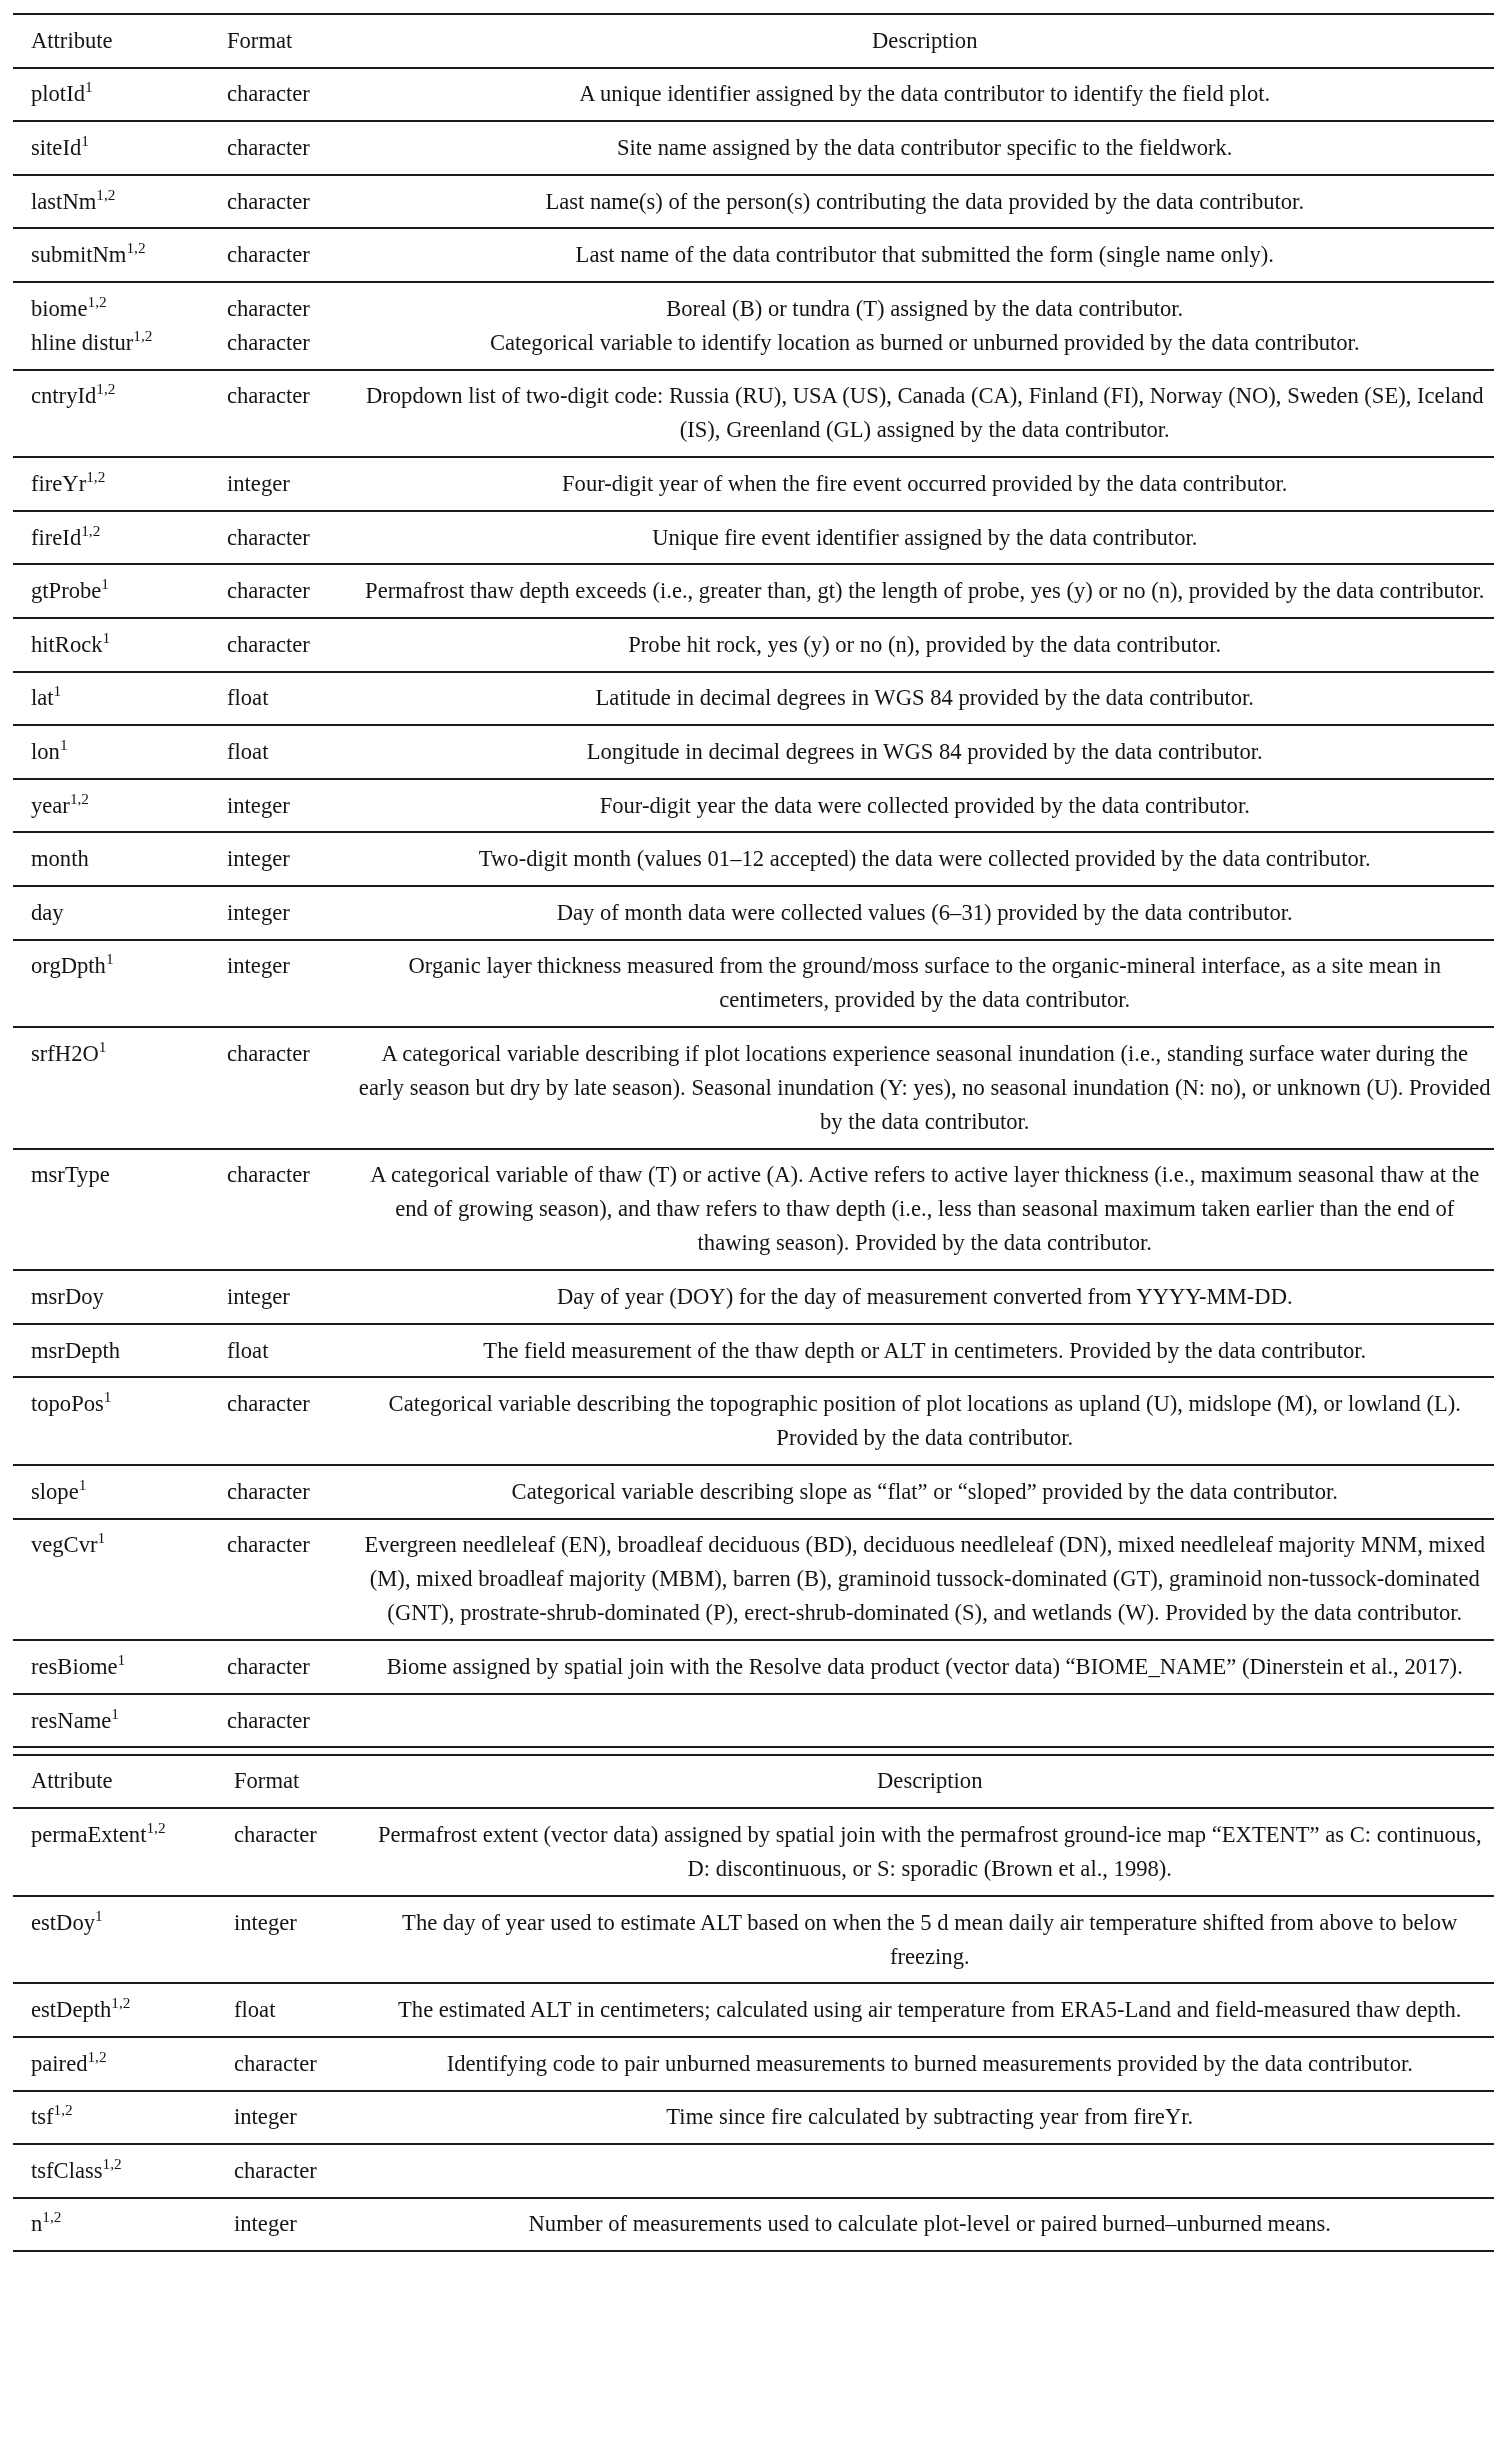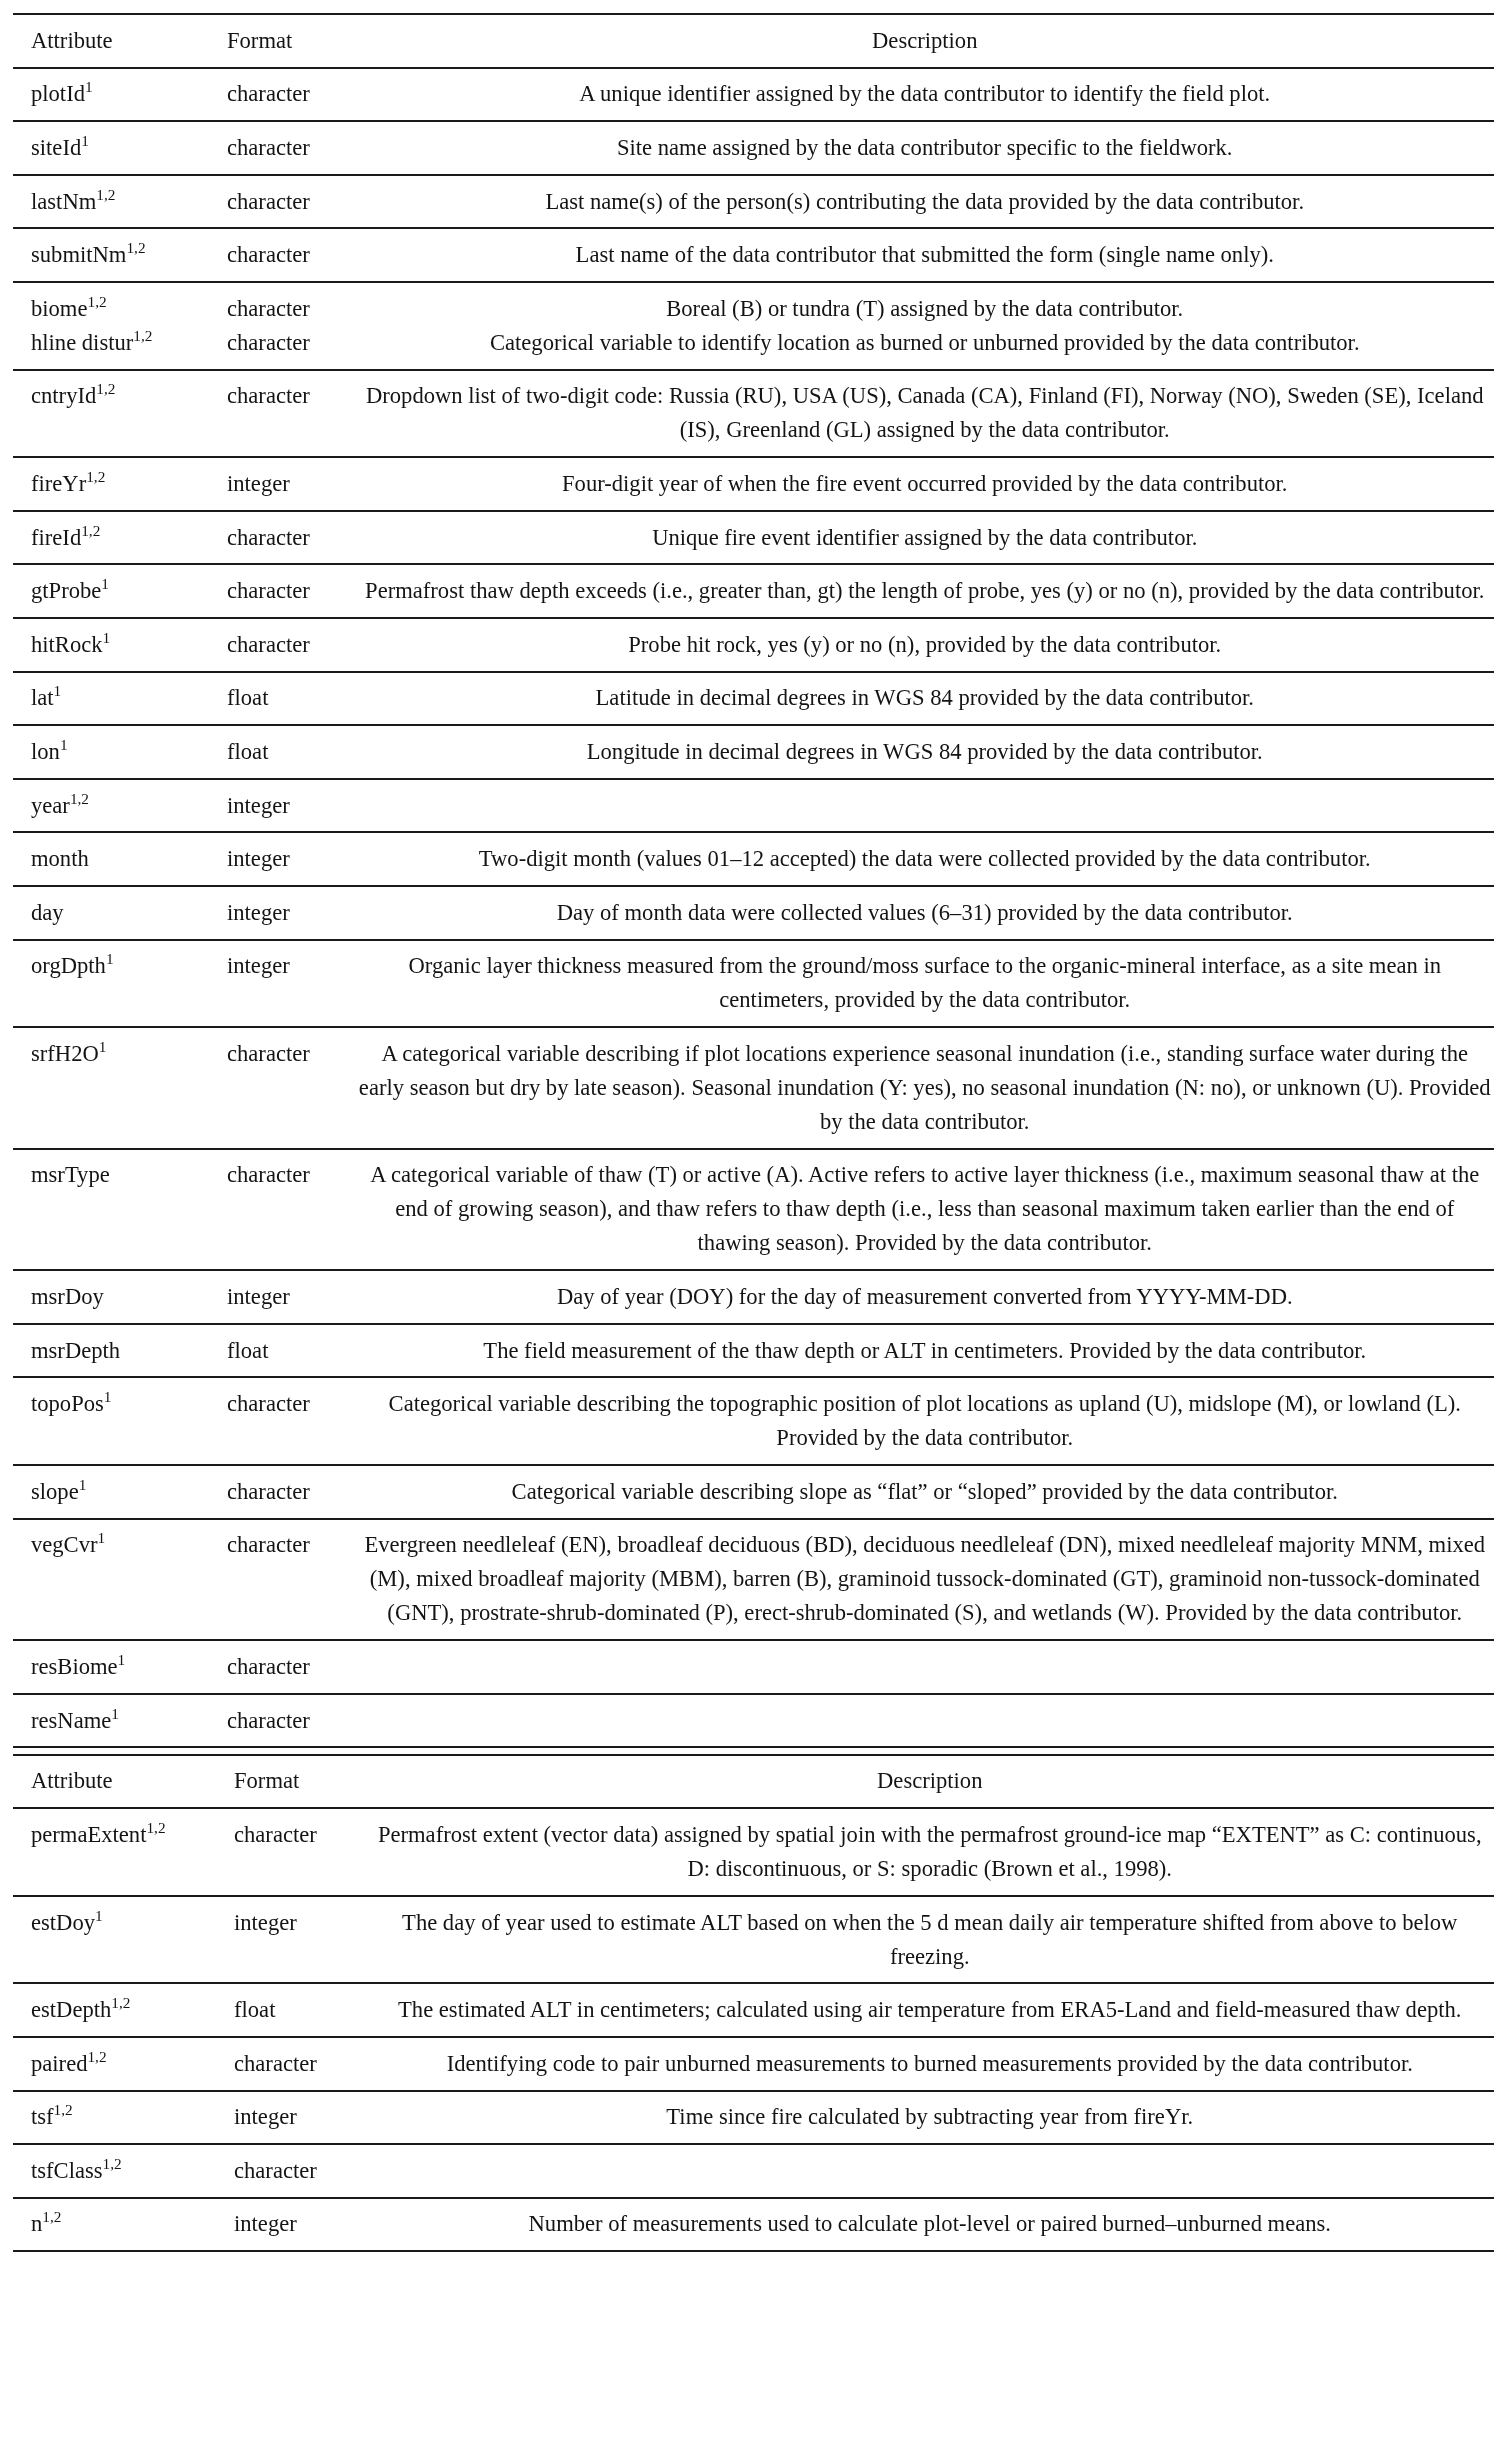--- a/index.html
+++ b/index.html
@@ -151,20 +151,21 @@
           <div class="subrow">
             <div class="attr">lon<sup>1</sup></div>
             <div class="fmt">float</div>
             <div class="desc">Longitude in decimal degrees in WGS 84 provided by the data contributor.</div>
           </div>
         </div>
         <div class="row">
           <div class="subrow">
             <div class="attr">year<sup>1,2</sup></div>
             <div class="fmt">integer</div>
+            <div class="desc">Four-digit year the data were collected provided by the data contributor.</div>
           </div>
         </div>
         <div class="row">
           <div class="subrow">
             <div class="attr">month</div>
             <div class="fmt">integer</div>
             <div class="desc">Two-digit month (values 01–12 accepted) the data were collected provided by the data contributor.</div>
           </div>
         </div>
         <div class="row">
@@ -227,20 +228,21 @@
           <div class="subrow">
             <div class="attr">vegCvr<sup>1</sup></div>
             <div class="fmt">character</div>
             <div class="desc">Evergreen needleleaf (EN), broadleaf deciduous (BD), deciduous needleleaf (DN), mixed needleleaf majority MNM, mixed (M), mixed broadleaf majority (MBM), barren (B), graminoid tussock-dominated (GT), graminoid non-tussock-dominated (GNT), prostrate-shrub-dominated (P), erect-shrub-dominated (S), and wetlands (W). Provided by the data contributor.</div>
           </div>
         </div>
         <div class="row">
           <div class="subrow">
             <div class="attr">resBiome<sup>1</sup></div>
             <div class="fmt">character</div>
+            <div class="desc">Biome assigned by spatial join with the Resolve data product (vector data) “BIOME_NAME” (Dinerstein et al., 2017).</div>
           </div>
         </div>
         <div class="row">
           <div class="subrow">
             <div class="attr">resName<sup>1</sup></div>
             <div class="fmt">character</div>
           </div>
         </div>
       </div>
       <div class="table t2">

